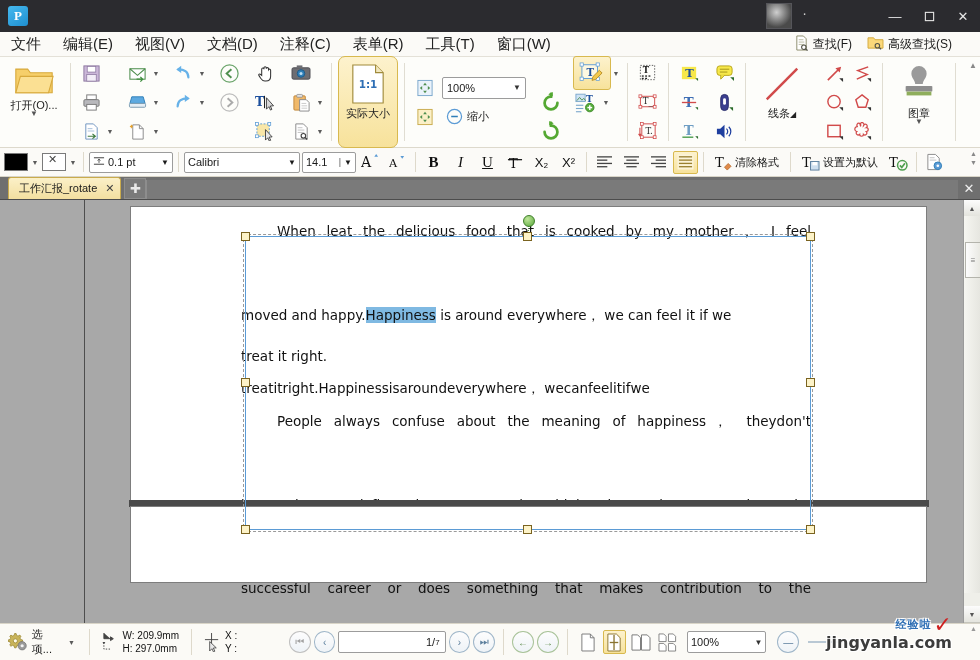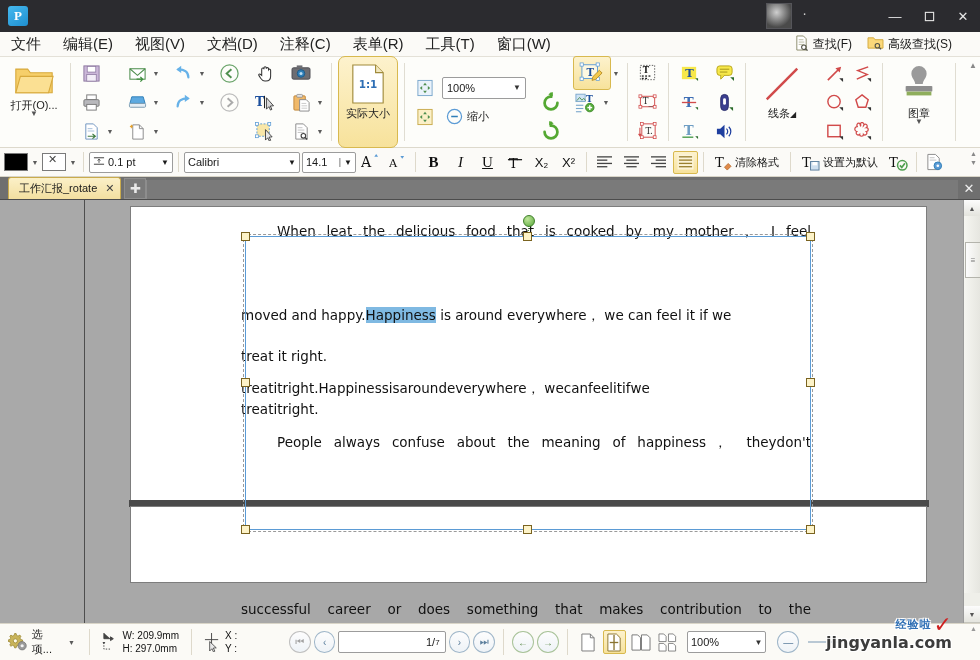--- a/index.html
+++ b/index.html
@@ -920,21 +920,20 @@
   <div class="work">
     <div class="leftpane"></div>
 
     <div class="canvas">
       <div class="page">
         <div class="doc-text">
           <p class="just"><span class="indent"></span><span>When  leat  the  delicious  food  that  is  cooked  by  my  mother，  I  feel</span></p>
           <p><span>moved and happy.</span><span class="hl">Happiness</span><span> is around everywhere， we can feel it if we</span></p>
           <p>treat it right.</p>
           <p class="tight">treatitright.Happinessisaroundeverywhere， wecanfeelitifwe</p>
-          <p class="tight">treatitright.</p>
           <p class="just" style="margin-top:2px;"><span class="indent"></span><span>People always confuse about the meaning of happiness， theydon't</span></p>
           <p class="just">know  howto  define  it.Some  people  think  that  when  one  has  the</p>
           <p class="just">successful  career  or  does  something  that  makes  contribution  to  the</p>
         </div>
       </div>
 
       <div class="pagegap"></div>
       <div class="page2"></div>
 
       <div class="selbox">

